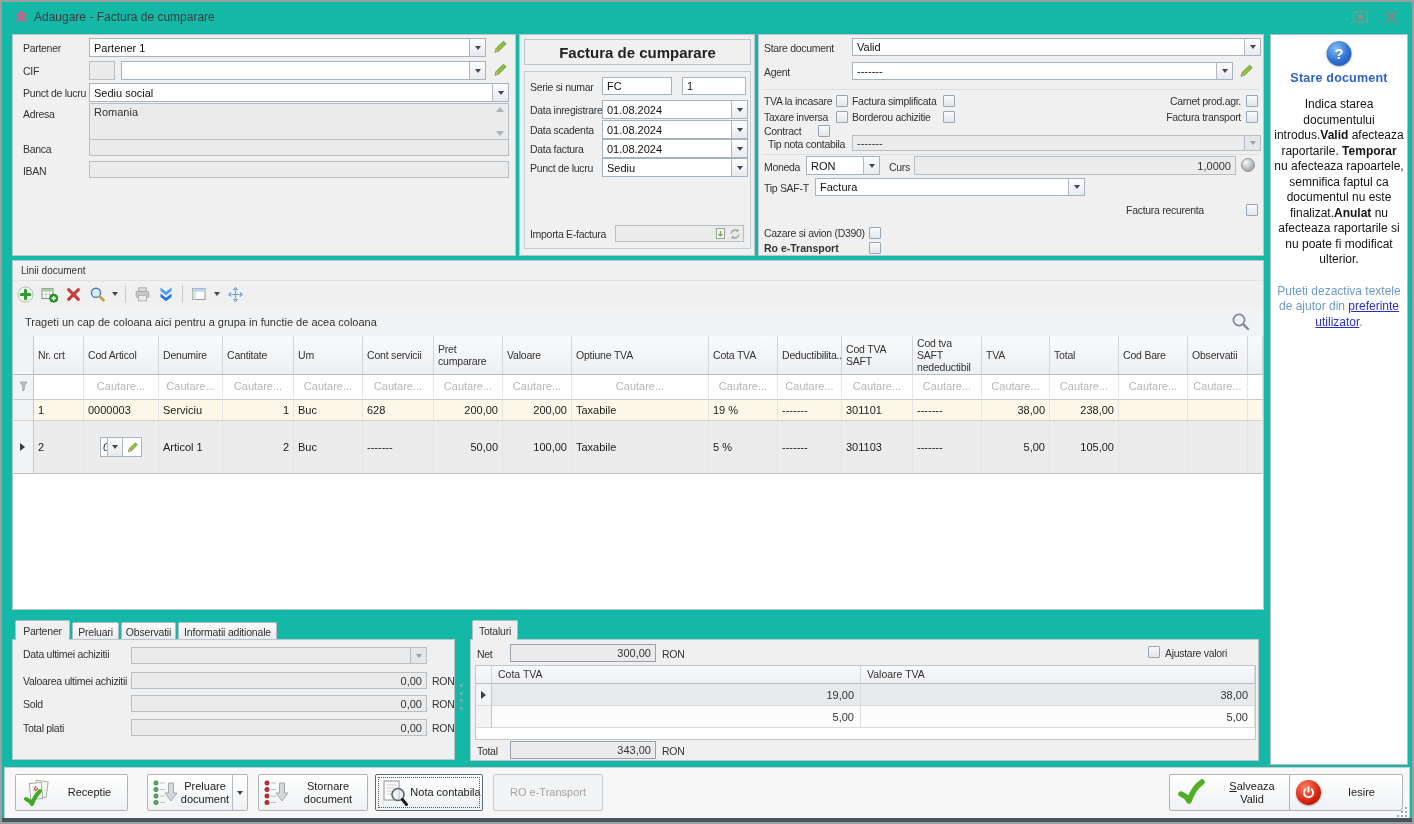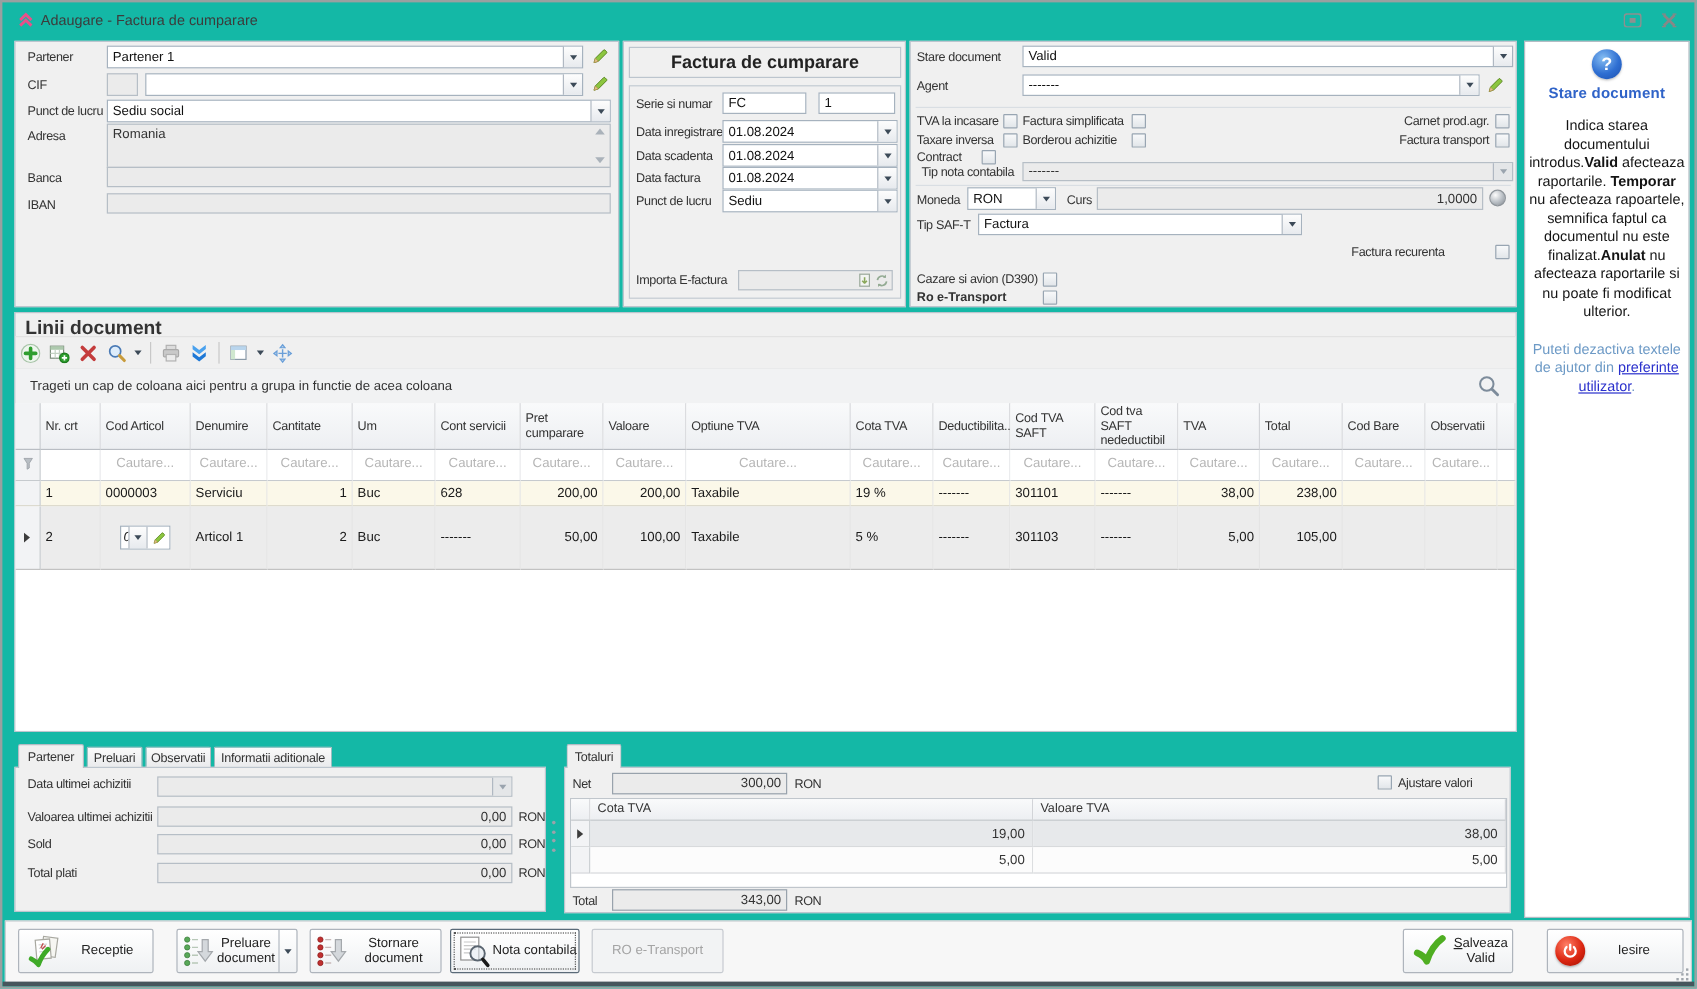--- a/index.html
+++ b/index.html
@@ -34,21 +34,21 @@
   .inv-title{position:absolute;left:4px;top:4px;width:227px;height:26px;border:1px solid #bcc5ce;display:flex;align-items:center;justify-content:center;font-size:15px;font-weight:bold;color:#222;box-sizing:border-box;}
   .groupbox{position:absolute;border:1px solid #c3cbd3;box-sizing:border-box;}
   
   #panel-help{background:#fff;border-color:#b3bcc4;text-align:center;}
   .qicon{position:absolute;left:50%;transform:translateX(-50%);top:6px;width:25px;height:25px;border-radius:50%;background:radial-gradient(circle at 38% 30%,#85bdf2,#2f6fd2 55%,#1c4fae);color:#fff;font-weight:bold;font-size:15px;display:flex;align-items:center;justify-content:center;box-shadow:0 1px 2px rgba(0,0,0,.25);}
   .help-title{position:absolute;top:36px;left:0;right:0;font-weight:bold;font-size:12.5px;color:#2f63c8;letter-spacing:0.2px;}
   .help-flow{position:absolute;top:62px;left:3px;right:3px;font-size:12px;line-height:15.5px;color:#141414;}
   .help-note{margin-top:16px;color:#6d9ac6;}
   .help-note a{color:#2a30cc;text-decoration:underline;}
   
-  .lines-title{position:absolute;left:8px;top:4px;font-size:16px;color:#333;font-weight:bold;}
+  .lines-title{position:absolute;left:8px;top:4px;font-size:10px;color:#333;}
   .toolbar{position:absolute;left:0px;top:19px;right:0px;height:26px;border-top:1px solid #e2e2e2;border-bottom:1px solid #d4d4d4;background:#f0f0f0;display:flex;align-items:center;}
   .tbi{width:24px;height:22px;display:flex;align-items:center;justify-content:center;}
   .tbi.narrow{width:12px;}
   .tsep{width:1px;height:18px;background:#c8c8c8;margin:0 4px;}
   .groupbar{position:absolute;left:0;top:46px;right:0;height:29px;background:#f1f2f3;border-bottom:1px solid #c6cace;display:flex;align-items:center;}
   .group-hint{margin-left:12px;font-size:11px;color:#333;}
   .groupbar .gmag{position:absolute;right:12px;top:4px;}
   
   .grid{position:absolute;left:0;top:75px;right:0;bottom:0;background:#fff;display:grid;grid-auto-rows:min-content;align-content:start;}
   .gh{background:linear-gradient(#f9fafb,#edeff2);border-right:1px solid #d2d4d8;border-bottom:1px solid #b9bdc3;font-size:10.5px;letter-spacing:-0.2px;color:#333;padding:1px 4px;box-sizing:border-box;display:flex;align-items:center;line-height:12px;min-height:30px;}
@@ -627,21 +627,21 @@
           <path d="M5.5 6h10M5.5 9h10M5.5 12h10M5.5 15h6" stroke="#c8c8c8" stroke-width="1"></path>
           <circle cx="17" cy="15.5" r="6" fill="rgba(225,233,240,0.55)" stroke="#5a6570" stroke-width="1.6"></circle>
           <line x1="21.4" y1="20.5" x2="25.5" y2="25.5" stroke="#1a1a1a" stroke-width="3" stroke-linecap="round"></line>
         </svg>
       </span>
       <span class="cap">Nota contabila</span>
     </div>
     <div class="fbtn disabled" style="left:488px;width:110px;">
       <span class="cap">RO e-Transport</span>
     </div>
-    <div class="fbtn" style="left:1164px;width:92px;">
+    <div class="fbtn" style="left:1164px;width:128px;">
       <span class="icon">
         <svg width="32" height="28" viewBox="0 0 32 28">
             <path d="M5 15c4 1.5 6.5 4 8 7 3-9 7.5-15 13-19" fill="none" stroke="#4fae22" stroke-width="5.5" stroke-linecap="round" stroke-linejoin="round"></path>
           </svg>
       </span>
       <span class="cap salv"><span class="l1">Salveaza</span><br><span>Valid</span></span>
     </div>
     <div class="fbtn" style="left:1284px;width:114px;">
       <span class="icon">
         <span class="power-ball">

